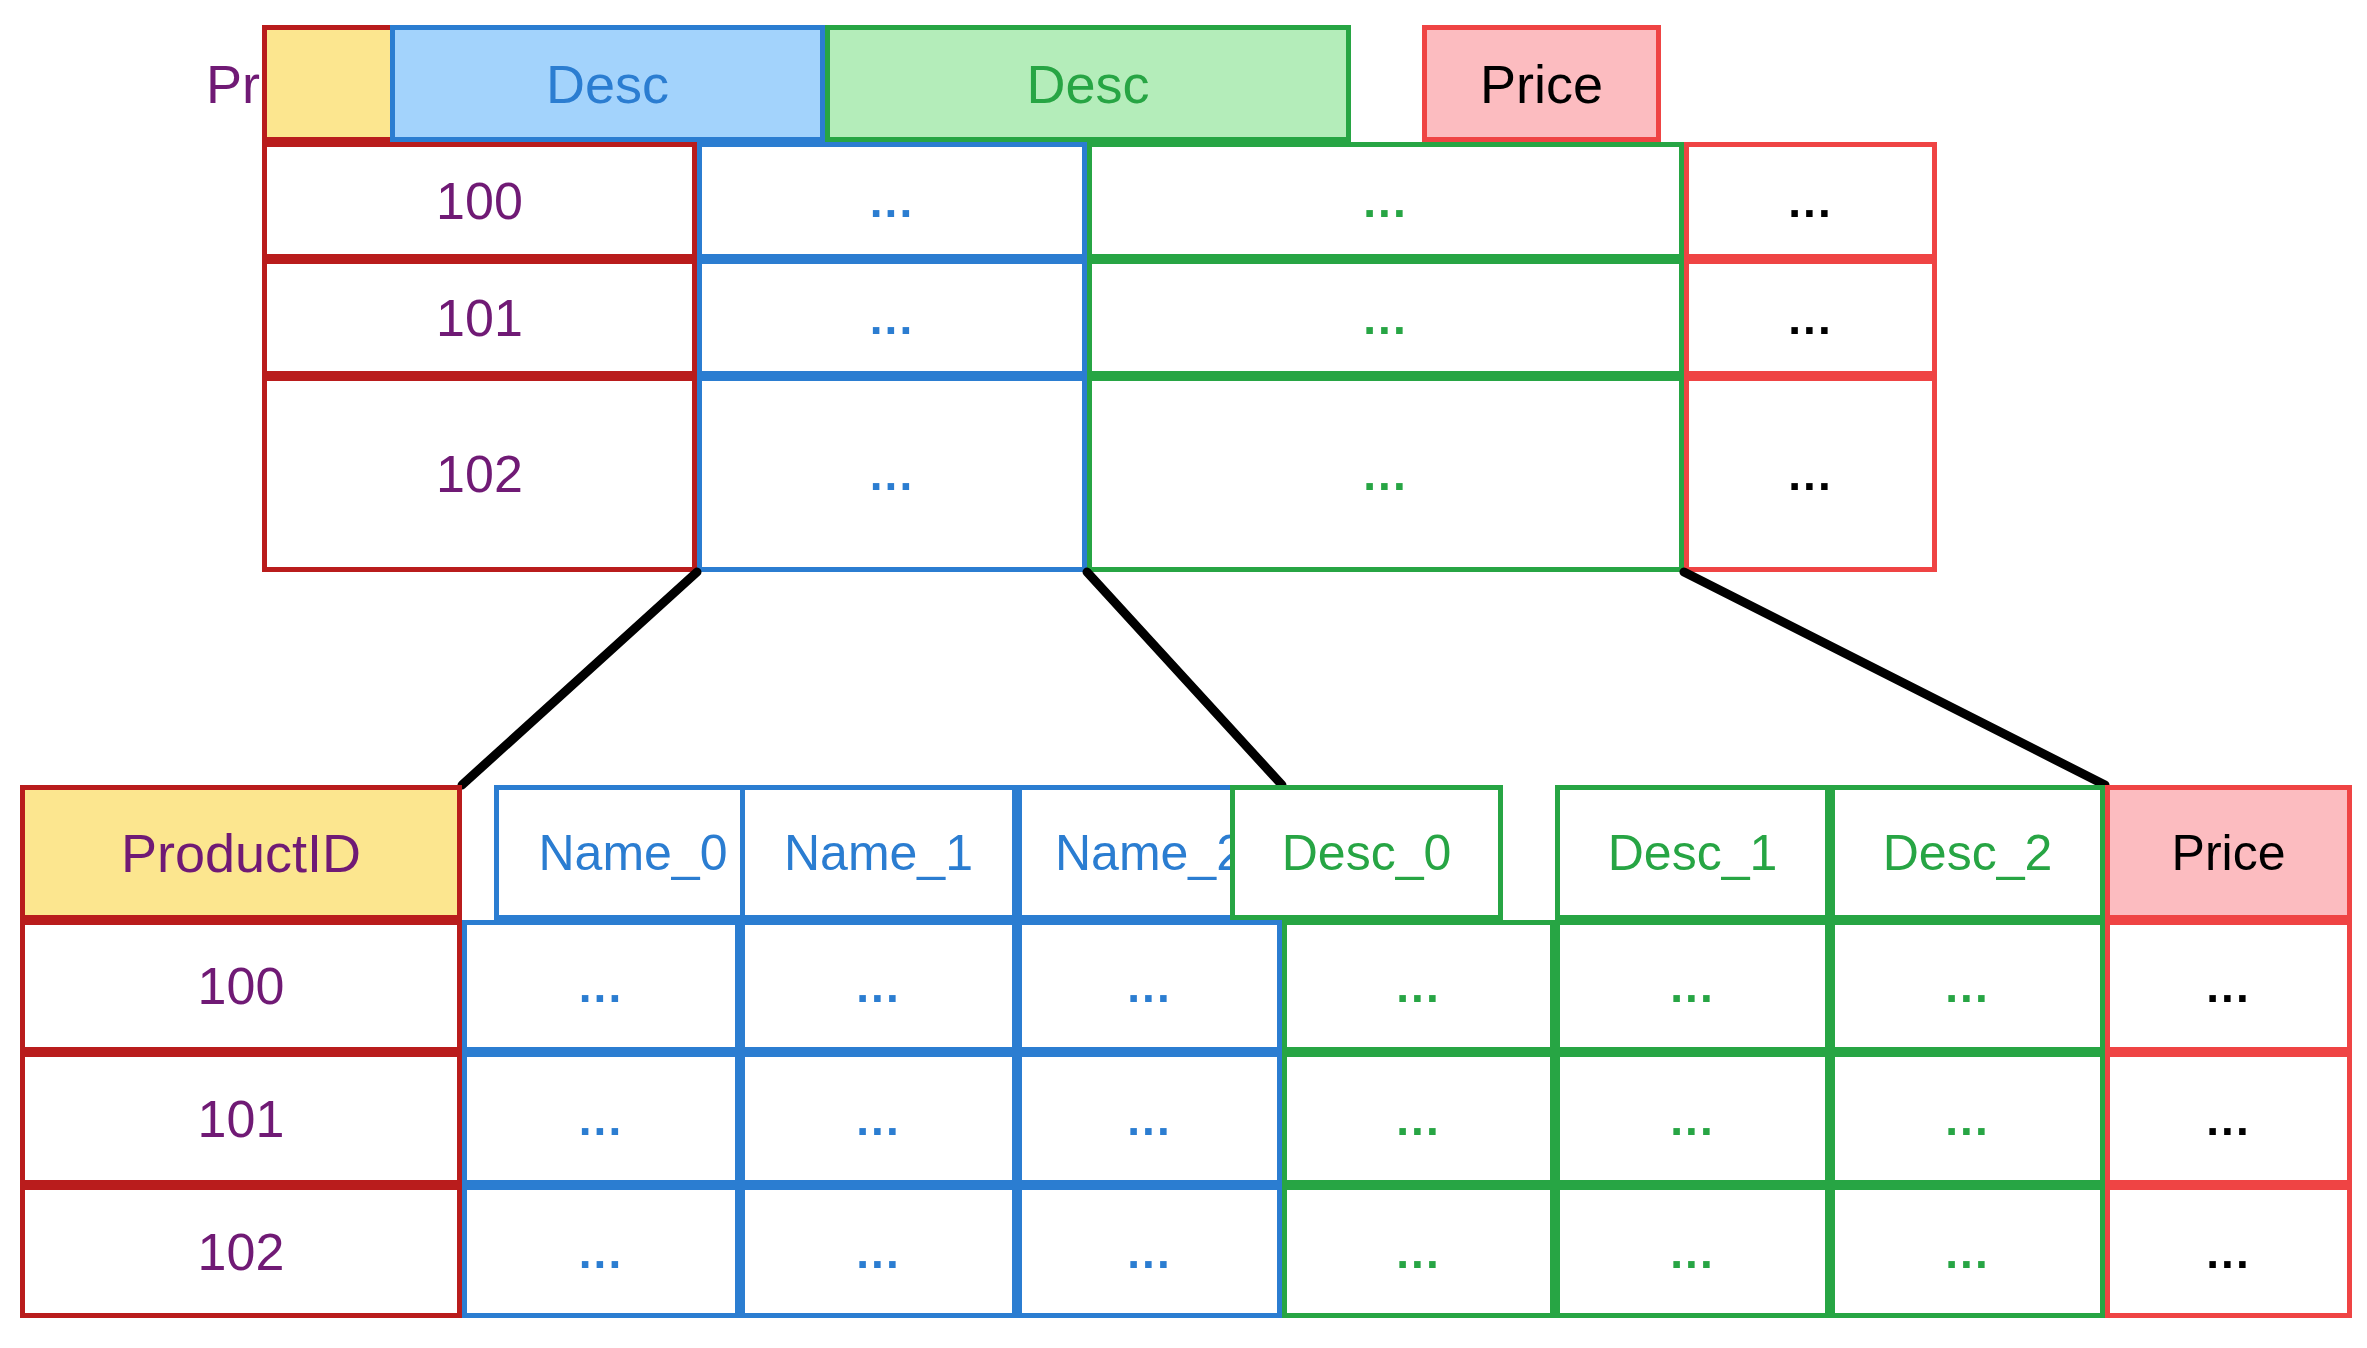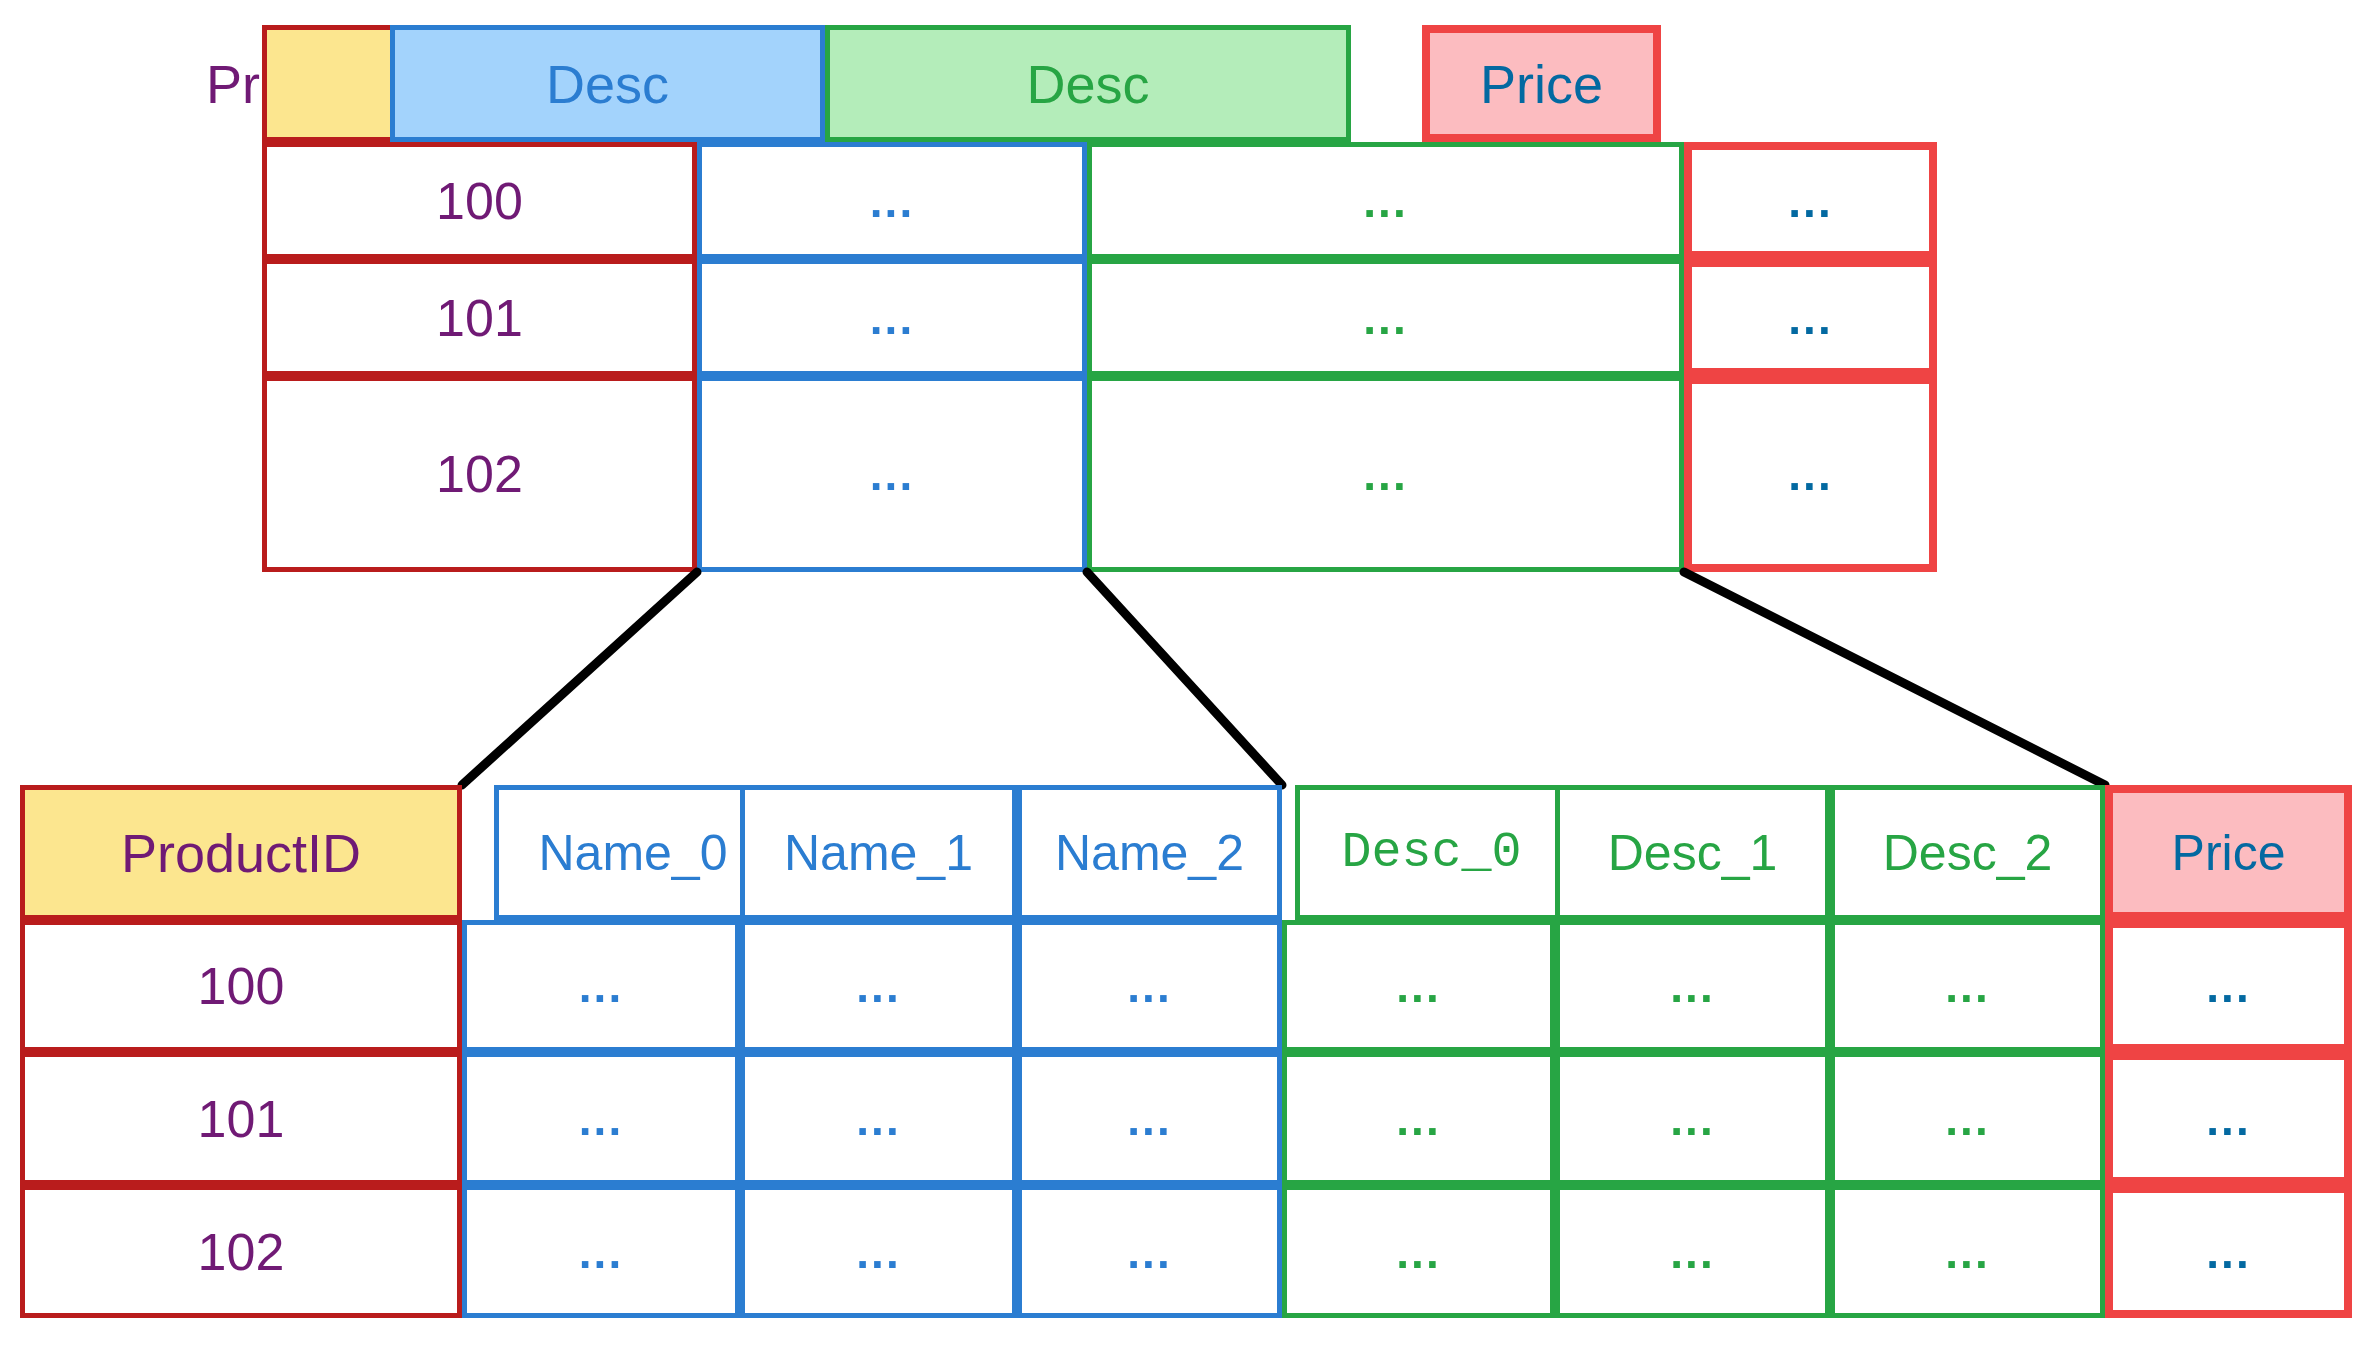--- a/index.html
+++ b/index.html
@@ -46,21 +46,21 @@
   .ellip {
     font-size: 46px;
     letter-spacing: 2px;
     font-weight: 700;
   }
 
   
   .c-orange { border: 5px solid #b91c1c; color: #701a75; }
   .c-blue   { border: 5px solid #2b7dd1; color: #2b7dd1; }
   .c-green  { border: 5px solid #27a544; color: #27a544; }
-  .c-red    { border: 8px solid #ef4444; color: #0369a1; }
+  .c-red    { border: 5px solid #ef4444; color: #000000; }
 
   .fill-orange { background: #fce68f; }
   .fill-blue   { background: #a3d3fc; }
   .fill-green  { background: #b4edba; }
   .fill-red    { background: #fcbcc0; }
 
   
   #connectors {
     position: absolute;
     left: 0;
@@ -109,21 +109,21 @@
   </svg>
 
   <div>
 
     <div class="cell hdr-cell c-orange fill-orange" style="left:20px; top:785px; width:442px; height:135px;">ProductID</div>
 
     <div class="cell hdr-cell small c-blue" style="left:462px; top:785px; width:278px; height:135px;margin-left:32px;">Name_0</div>
     <div class="cell hdr-cell small c-blue" style="left:740px; top:785px; width:277px; height:135px;">Name_1</div>
     <div class="cell hdr-cell small c-blue" style="left:1017px; top:785px; width:265px; height:135px;">Name_2</div>
 
-    <div class="cell hdr-cell small c-green" style="left:1295px; top:785px; width:273px; height:135px;font-family:Liberation Mono, monospace;">Desc_0</div>
+    <div class="cell hdr-cell small c-green" style="left:1230px; top:785px; width:273px; height:135px;">Desc_0</div>
     <div class="cell hdr-cell small c-green" style="left:1555px; top:785px; width:275px; height:135px;">Desc_1</div>
     <div class="cell hdr-cell small c-green" style="left:1830px; top:785px; width:275px; height:135px;">Desc_2</div>
 
     <div class="cell hdr-cell small c-red fill-red" style="left:2105px; top:785px; width:247px; height:135px;">Price</div>
 
     <div class="cell data-cell c-orange" style="left:20px; top:920px; width:442px; height:132px;">100</div>
     <div class="cell data-cell ellip c-blue" style="left:462px; top:920px; width:278px; height:132px;">...</div>
     <div class="cell data-cell ellip c-blue" style="left:740px; top:920px; width:277px; height:132px;">...</div>
     <div class="cell data-cell ellip c-blue" style="left:1017px; top:920px; width:265px; height:132px;">...</div>
     <div class="cell data-cell ellip c-green" style="left:1282px; top:920px; width:273px; height:132px;">...</div>

